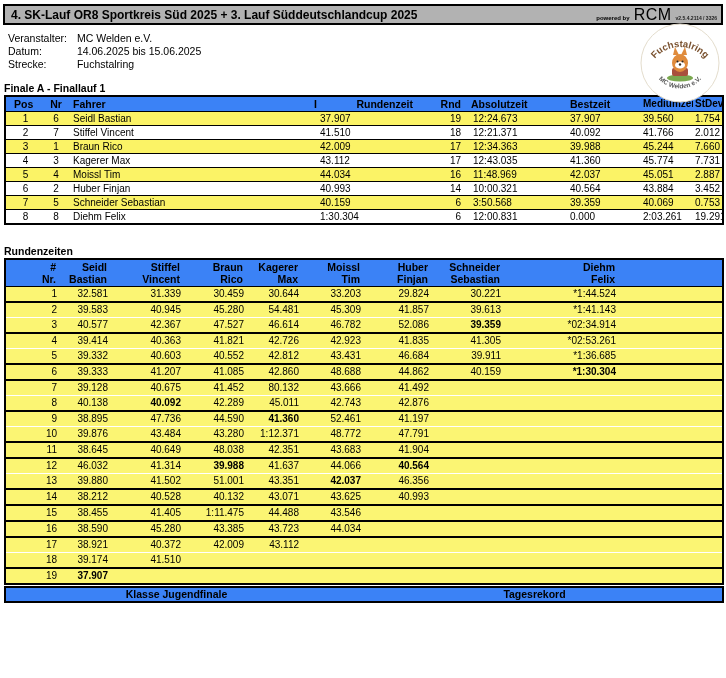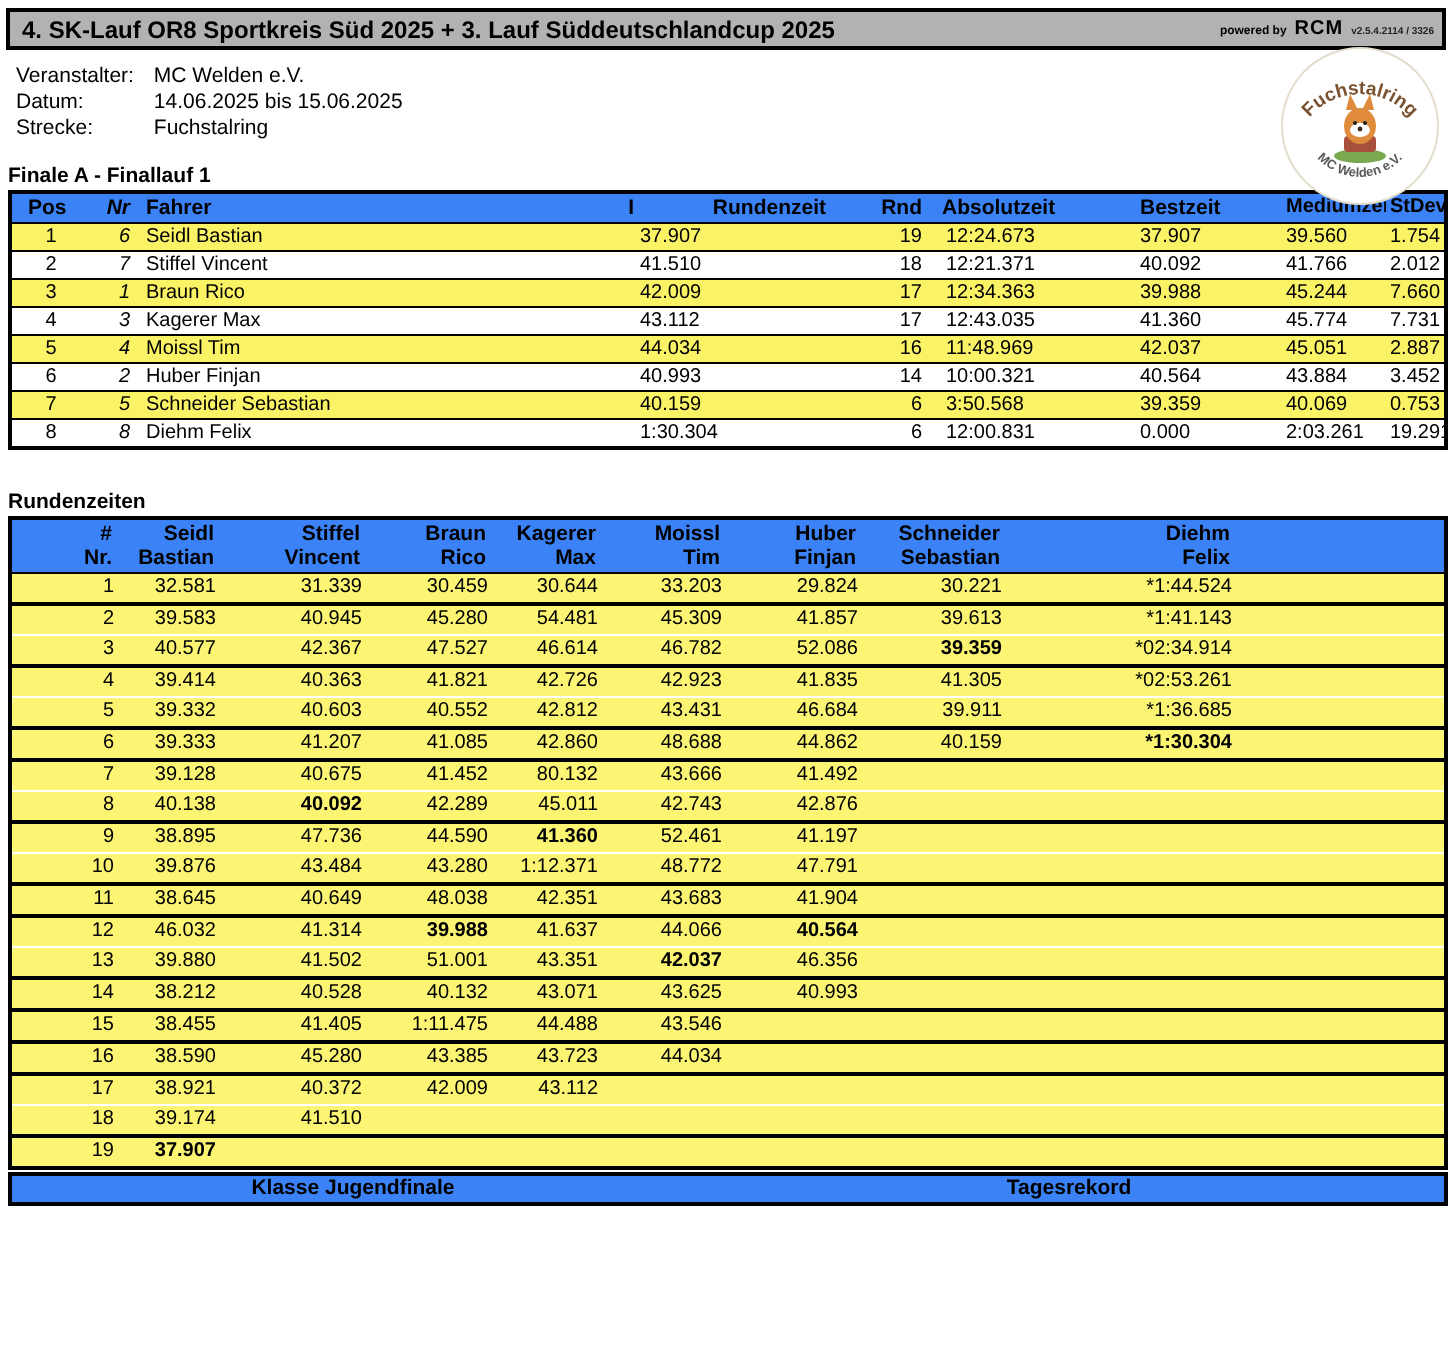--- a/index.html
+++ b/index.html
@@ -7,42 +7,42 @@
     width:726px;height:678px;background:#ffffff;position:relative;overflow:hidden;
     font-family:"Liberation Sans", sans-serif;color:#000;
   }
   .titlebar{
     margin:4px 3px 0 3px;height:17px;background:#b2b2b2;border:2px solid #000;
     display:flex;align-items:center;justify-content:space-between;padding:0 4px 0 6px;
   }
   .event-title{font-weight:bold;font-size:12px;white-space:nowrap;}
   .powered{display:flex;align-items:baseline;gap:4px;}
   .powered-by{font-size:6px;font-weight:bold;}
-  .brand{font-size:10px;font-weight:bold;letter-spacing:.5px;}
+  .brand{font-size:16px;font-weight:normal;letter-spacing:.5px;}
   .version{font-size:5px;font-weight:bold;color:#222;}
   .meta{margin:7px 0 0 8px;font-size:10.5px;line-height:13px;}
   .meta-row span.lbl{display:inline-block;width:66px;}
   .logo{position:absolute;top:22px;right:5px;width:82px;height:82px;}
   .classline{margin:34px 4px 0 4px;font-weight:bold;font-size:10.5px;white-space:nowrap;}
   .section-label{margin:11px 4px 1px 4px;font-weight:bold;font-size:10.5px;}
   .laps-label{margin-top:20px;}
   .records-label{margin-top:19px;}
   table{border-collapse:collapse;table-layout:fixed;width:718px;margin:1px 4px 0 4px;font-size:10px;}
   table,.bordered{border:2px solid #000;}
   th,td{padding:0 2px;white-space:nowrap;overflow:hidden;}
   thead th{background:#3b82f6;font-weight:bold;font-size:10.5px;border-bottom:1px solid #000;}
   
   .final td{height:13px;line-height:13px;}
   .final thead th{height:14px;line-height:14px;}
   .final tbody tr{border-top:1px solid #000;}
   .row-yellow td{background:#fbf366;}
   .row-white td{background:#ffffff;}
   .c-pos{text-align:center;}
   .th-pos{text-align:left;padding-left:8px;}
-  .c-nr,.th-nr{text-align:right;font-style:italic;}
+  .c-nr,.th-nr{text-align:center;}
   .c-name,.th-fahrer{text-align:left;padding-left:6px;}
   .c-i,.th-i{text-align:right;padding:0;}
   .c-lap{text-align:left;padding-left:3px;}
   .th-lap{text-align:right;padding-right:10px;}
   .c-rnd,.th-rnd{text-align:right;padding-right:4px;}
   .c-abs{text-align:left;padding-left:8px;}
   .th-abs{text-align:left;padding-left:6px;}
   .c-best,.th-best{text-align:left;padding-left:5px;}
   .c-med,.th-med{text-align:left;padding-left:4px;font-size:10px;}
   .c-stdev,.th-stdev{text-align:right;padding-right:18px;font-size:10px;}

